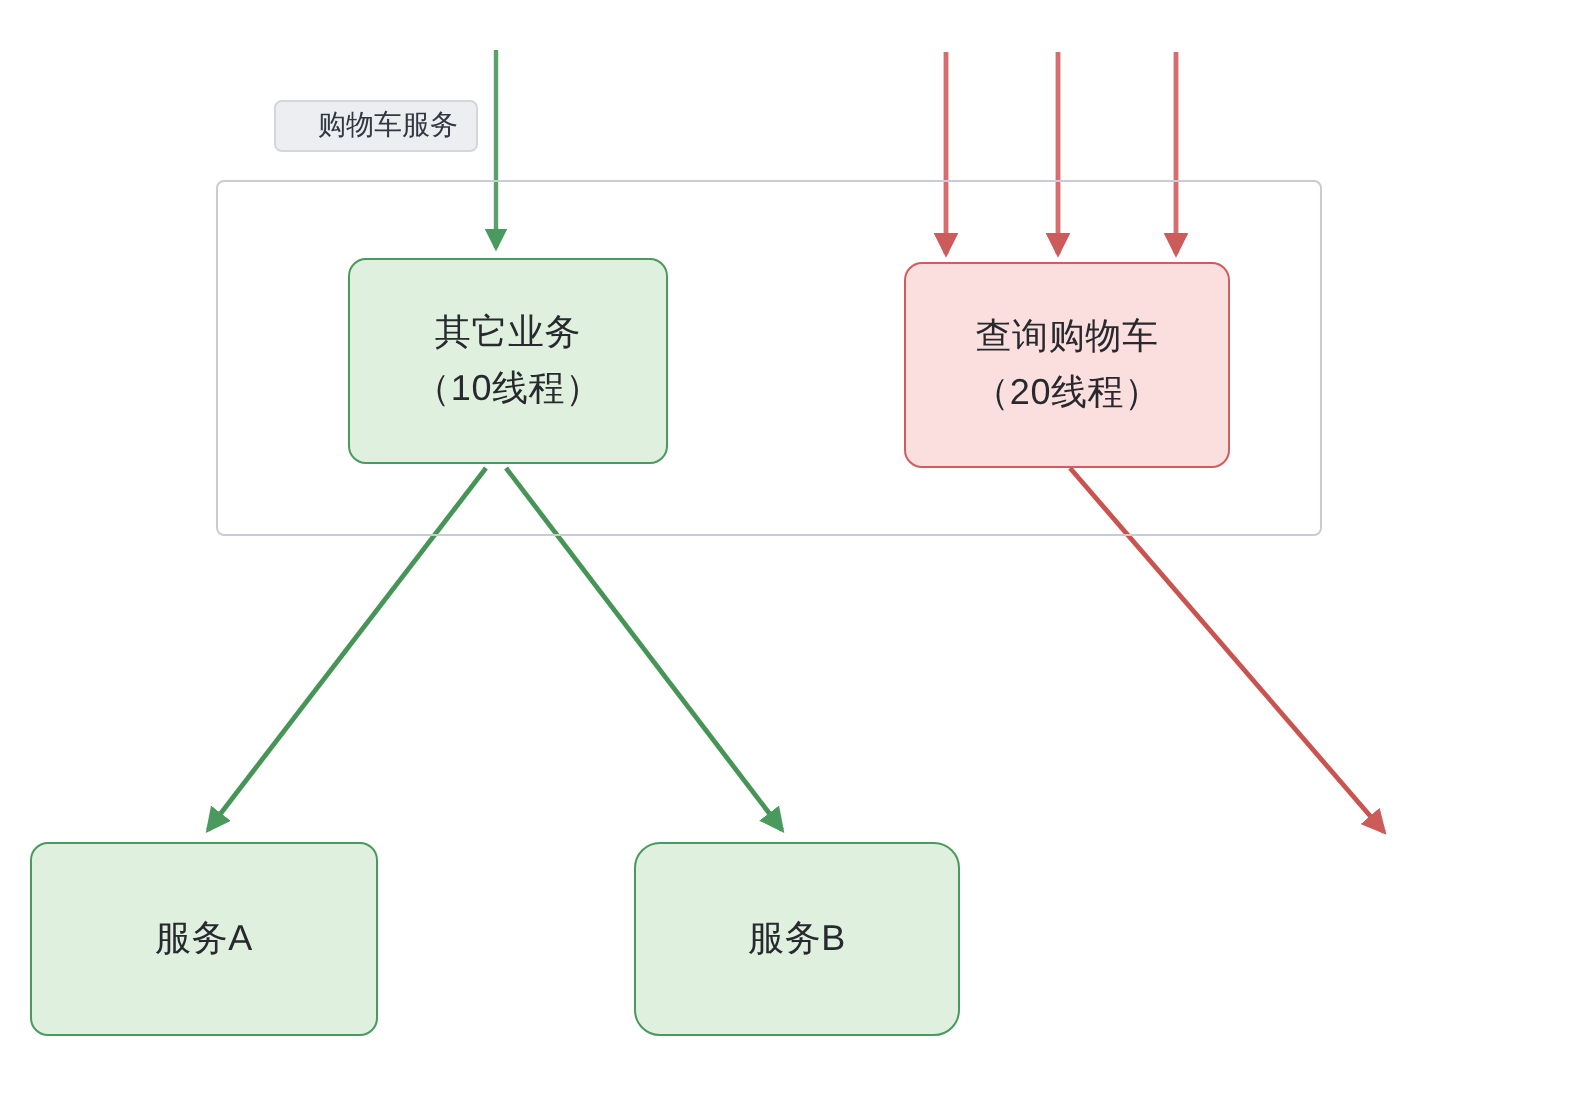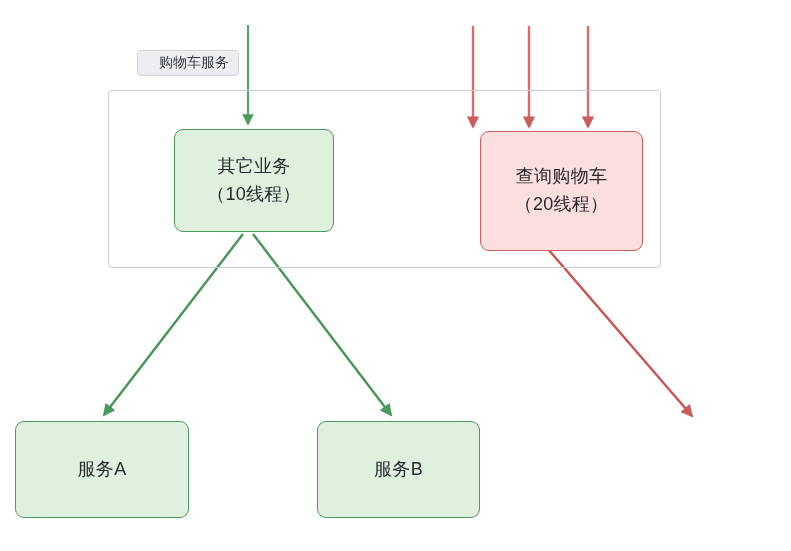--- a/index.html
+++ b/index.html
@@ -71,23 +71,23 @@
   .node.green {
     background: #dff0df;
     border: 1.6px solid #4a9a5e;
   }
   .node.red {
     background: #fbdede;
     border: 1.6px solid #d05d5d;
   }
 
   #node-other-business { left: 174px; top: 129px; width: 160px; height: 103px; }
-  #node-query-cart     { left: 480px; top: 131px; width: 163px; height: 120px; }
+  #node-query-cart     { left: 452px; top: 131px; width: 163px; height: 103px; }
   #node-service-a      { left: 15px;  top: 421px; width: 174px; height: 97px; text-align: center; }
-  #node-service-b      { left: 317px; top: 421px; width: 163px; height: 97px; }
+  #node-service-b      { left: 317px; top: 421px; width: 163px; height: 97px; border-radius: 13px; }
   #node-product-svc    { left: 624px; top: 421px; width: 155px; height: 97px; }
 
   .node .line2 { display: block; }
 </style>
 </head>
 <body>
 
 <div id="canvas">
 
   <svg id="edges" viewBox="0 0 791 551" width="791" height="551" xmlns="http://www.w3.org/2000/svg">

